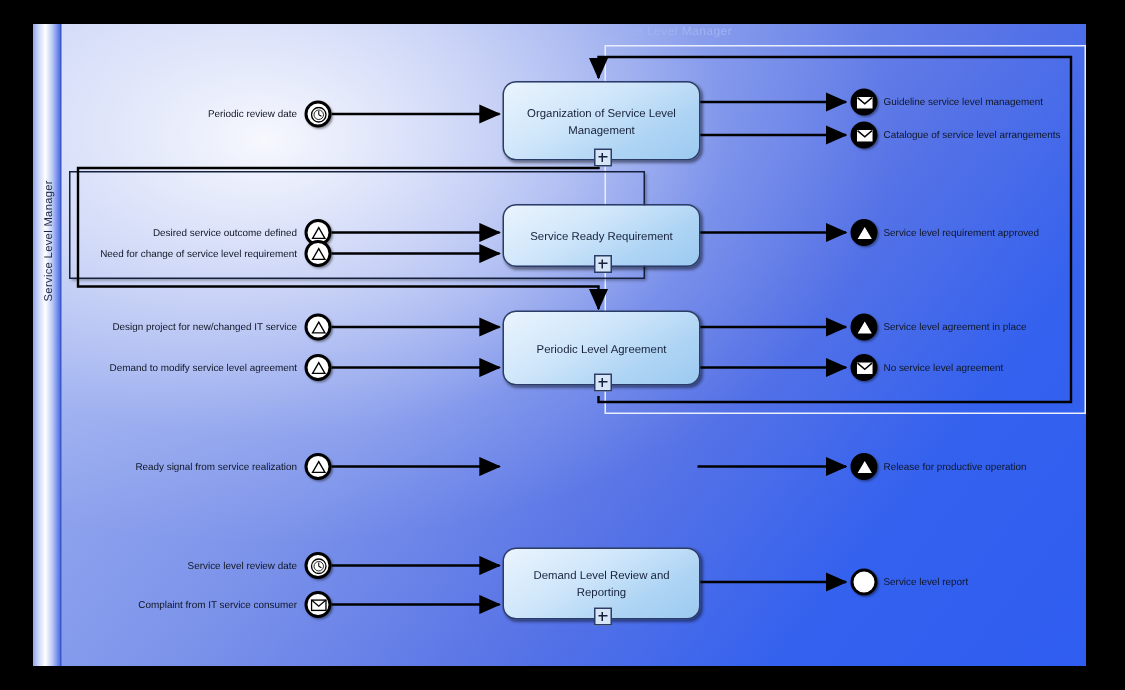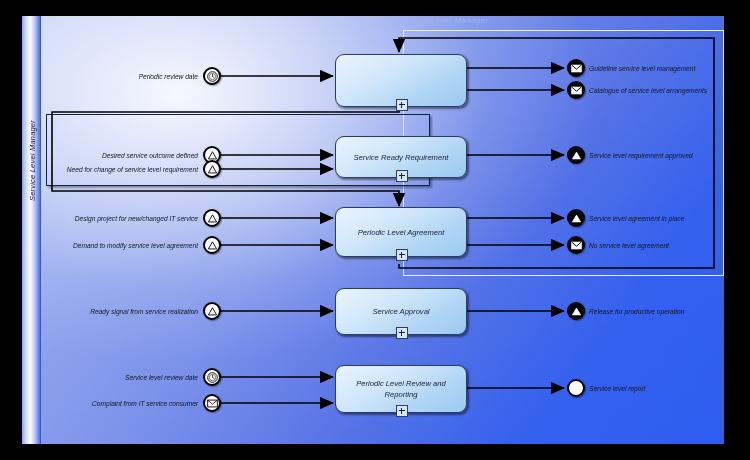--- a/index.html
+++ b/index.html
@@ -1,19 +1,19 @@
 <!DOCTYPE html>
 <html><head>
 <meta charset="utf-8">
 <title>Service Level Manager Process Diagram</title>
 <style>
   html,body{margin:0;padding:0;background:#000;}
   body{width:750px;height:460px;overflow:hidden;
        font-family:"Liberation Sans","DejaVu Sans",sans-serif;}
-  #stage{position:relative;width:625px;height:460px;background:#000;font-style:italic;}
+  #stage{position:relative;width:625px;height:460px;background:#000;}
   #pool{position:absolute;left:22px;top:16px;width:702px;height:428px;overflow:hidden;}
   .poolbg{position:absolute;inset:0;
      background:
        radial-gradient(ellipse 560px 360px at 22% 18%, rgba(255,255,255,0.92) 0%, rgba(255,255,255,0.55) 28%, rgba(255,255,255,0.12) 55%, rgba(255,255,255,0.0) 75%),
        linear-gradient(128deg, #aebdf2 0%, #93a7ee 22%, #7b92ea 42%, #5874e6 62%, #3461ee 80%, #2f5df0 100%);
   }
   .poollane{position:absolute;left:0;top:0;width:18px;height:428px;
      background:linear-gradient(90deg,#8fa6ef 0%,#cfd9f8 22%,#ffffff 46%,#b9c8f5 72%,#4f6fe8 100%);
      border-right:1px solid #3a58c8;}
   .lanelabel{position:absolute;left:-70px;top:140px;width:160px;
@@ -90,40 +90,37 @@
         <path d="M443,295 L542,295"></path>
         <path d="M443,372 L542,372"></path>
 
         <path d="M377,89 L377,96 L30,96 L30,175 L377,175 L377,190"></path>
 
         <path d="M377,248 L377,252 L692,252 L692,22 L377,22 L377,36"></path>
       </g>
     </svg>
 
     <div class="task" style="left:313px;top:38px;width:130px;height:51px;">
+      <span>Organization of Service Level Management</span>
       <i class="plus"></i>
     </div>
 
     <div class="task" style="left:313px;top:120px;width:130px;height:40px;">
       <span>Service Ready Requirement</span>
       <i class="plus"></i>
     </div>
 
     <div class="task" style="left:313px;top:191px;width:130px;height:48px;">
       <span>Periodic Level Agreement</span>
       <i class="plus"></i>
     </div>
 
-    <div class="task" style="left:313px;top:272px;width:130px;height:45px;">
-      <span>Service Approval</span>
-      <i class="plus"></i>
-    </div>
 
     <div class="task" style="left:313px;top:349px;width:130px;height:46px;">
-      <span>Periodic Level Review and Reporting</span>
+      <span>Demand Level Review and Reporting</span>
       <i class="plus"></i>
     </div>
 
     <div class="evt" style="left:181px;top:51px;">
       <svg width="11" height="11" viewBox="0 0 16 16">
         <circle cx="8" cy="8" r="7" fill="none" stroke="#000" stroke-width="1.3"></circle>
         <circle cx="8" cy="8" r="4.6" fill="none" stroke="#000" stroke-width="0.8"></circle>
         <path d="M8,8 L8,4.4 M8,8 L10.6,9.4" stroke="#000" stroke-width="1" fill="none"></path>
       </svg>
     </div>

